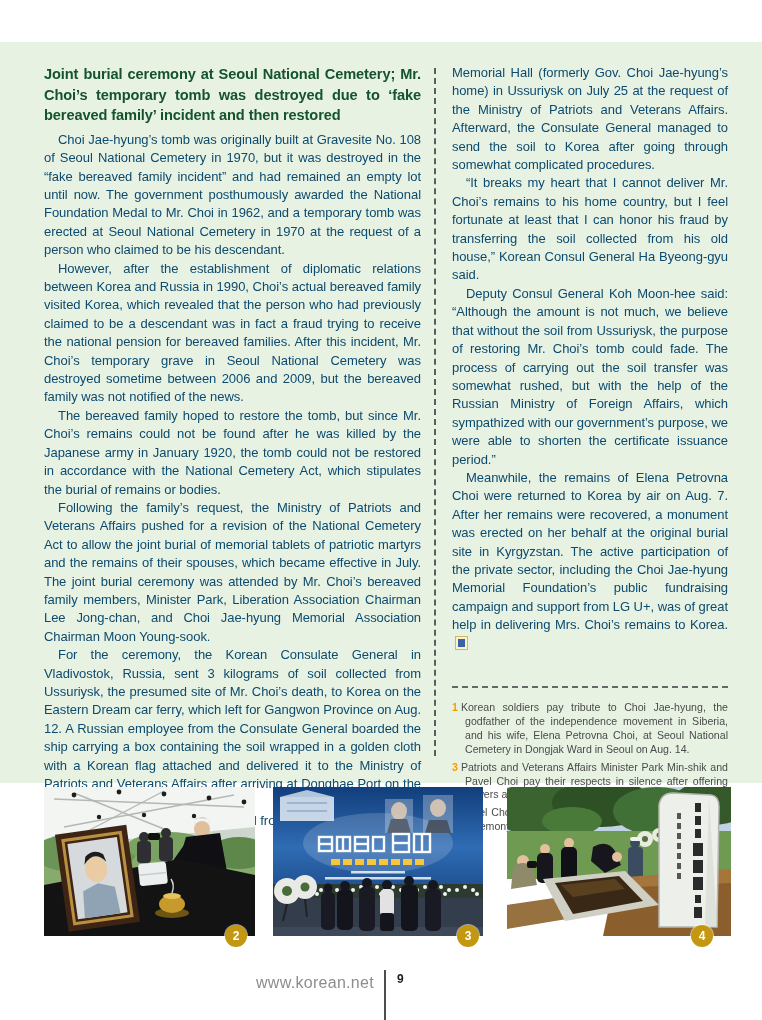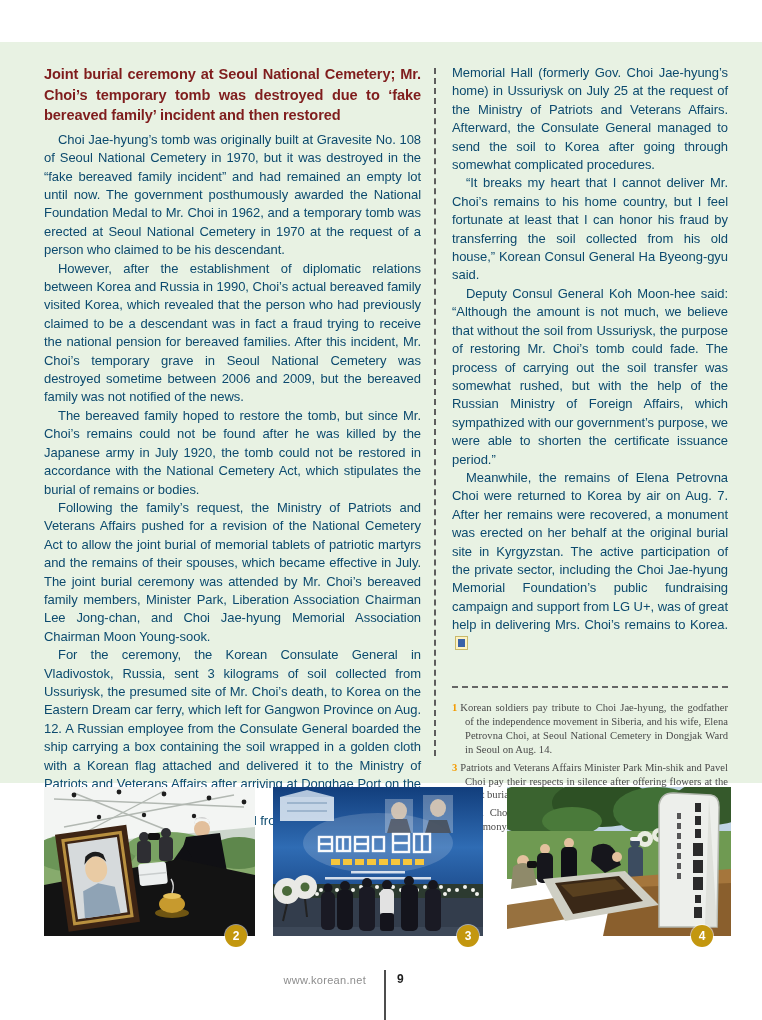--- a/index.html
+++ b/index.html
@@ -13,21 +13,21 @@
 
   
   .col-left  { position:absolute; left:44px;  top:64px; width:377px; }
   .col-right { position:absolute; left:452px; top:64px; width:276px; }
   .col-divider {
     position:absolute; left:434px; top:68px; height:688px; width:0;
     border-left:2px dashed #5d5d5d;
   }
 
   h2.green {
-    color:#7f1d1d; font-size:14.6px; line-height:20.6px; font-weight:bold;
+    color:#14532d; font-size:14.6px; line-height:20.6px; font-weight:bold;
     margin:0 0 5px 0; text-align:justify; letter-spacing:-0.1px;
   }
   h2.green.second { margin-top:11px; }
   p.body {
     font-size:13px; line-height:18.4px; color:#0c4a6e; text-align:justify;
     margin:0; text-indent:14px; letter-spacing:-0.05px;
   }
   p.body.no-indent { text-indent:0; }
 
   .endmark {
@@ -37,21 +37,21 @@
   .endmark::after {
     content:""; position:absolute; left:2px; top:2px; right:2px; bottom:2px;
     background:#3a62a8;
   }
 
   .sep-dashed { border:0; border-top:2px dashed #666; margin:33px 0 13px 0; }
 
   .caption-list { margin:0; }
   .cap {
     font-size:10.6px; line-height:13.9px; color:#4a4a4a; text-align:justify;
-    padding-left:13px; text-indent:-13px; margin:0 0 4px 0;font-family:Liberation Serif, serif;
+    padding-left:13px; text-indent:-13px; margin:0 0 4px 0;
   }
   .cap .num { color:#f49b00; font-weight:bold; padding-right:3px; }
 
   
   .photo { position:absolute; top:787px; height:149px; }
   .photo svg { display:block; width:100%; height:100%; }
   #photo-2 { left:44px;  width:211px; }
   #photo-3 { left:273px; width:210px; }
   #photo-4 { left:507px; width:224px; }
   .badge {
@@ -59,38 +59,38 @@
     background:#c3970f; color:#ffffff; font-weight:bold; font-size:12px;
     display:flex; align-items:center; justify-content:center;
     box-shadow:0 0 0 1px rgba(255,255,255,0.55);
   }
   #photo-2 .badge { right:8px; }
   #photo-3 .badge { right:4px; }
   #photo-4 .badge { right:18px; }
 
   
   .footer-site {
-    position:absolute; top:974px; right:396px; font-size:11px; color:#8d8d8d;
+    position:absolute; top:974px; right:388px; font-size:16px; color:#8d8d8d;
     letter-spacing:0.3px;
   }
   .footer-bar { position:absolute; left:384px; top:970px; width:2px; height:50px; background:#4d4d4d; }
   .footer-page {
     position:absolute; left:397px; top:972px; font-size:12px; font-weight:bold; color:#1e1e1e;
   }
 </style>
 </head>
 <body>
 
 <div class="green-bg"></div>
 
 <div class="col-left">
   <h2 class="green">Joint burial ceremony at Seoul National Cemetery; Mr. Choi’s temporary tomb was destroyed due to ‘fake bereaved family’ incident and then restored</h2>
   <p class="body">Choi Jae-hyung’s tomb was originally built at Gravesite No. 108 of Seoul National Cemetery in 1970, but it was destroyed in the “fake bereaved family incident” and had remained an empty lot until now. The government posthumously awarded the National Foundation Medal to Mr. Choi in 1962, and a temporary tomb was erected at Seoul National Cemetery in 1970 at the request of a person who claimed to be his descendant.</p>
   <p class="body">However, after the establishment of diplomatic relations between Korea and Russia in 1990, Choi’s actual bereaved family visited Korea, which revealed that the person who had previously claimed to be a descendant was in fact a fraud trying to receive the national pension for bereaved families. After this incident, Mr. Choi’s temporary grave in Seoul National Cemetery was destroyed sometime between 2006 and 2009, but the bereaved family was not notified of the news.</p>
-  <p class="body">The bereaved family hoped to restore the tomb, but since Mr. Choi’s remains could not be found after he was killed by the Japanese army in July 1920, the tomb could not be restored in accordance with the National Cemetery Act, which stipulates the burial of remains or bodies.</p>
+  <p class="body">The bereaved family hoped to restore the tomb, but since Mr. Choi’s remains could not be found after he was killed by the Japanese army in January 1920, the tomb could not be restored in accordance with the National Cemetery Act, which stipulates the burial of remains or bodies.</p>
   <p class="body">Following the family’s request, the Ministry of Patriots and Veterans Affairs pushed for a revision of the National Cemetery Act to allow the joint burial of memorial tablets of patriotic martyrs and the remains of their spouses, which became effective in July. The joint burial ceremony was attended by Mr. Choi’s bereaved family members, Minister Park, Liberation Association Chairman Lee Jong-chan, and Choi Jae-hyung Memorial Association Chairman Moon Young-sook.</p>
   <p class="body">For the ceremony, the Korean Consulate General in Vladivostok, Russia, sent 3 kilograms of soil collected from Ussuriysk, the presumed site of Mr. Choi’s death, to Korea on the Eastern Dream car ferry, which left for Gangwon Province on Aug. 12. A Russian employee from the Consulate General boarded the ship carrying a box containing the soil wrapped in a golden cloth with a Korean flag attached and delivered it to the Ministry of Patriots and Veterans Affairs after arriving at Donghae Port on the afternoon of Aug. 13.</p>
   <p class="body">The soil from Russia was collected from the hill behind the Choi Jae-hyung</p>
 </div>
 
 <div class="col-divider"></div>
 
 <div class="col-right">
   <p class="body no-indent">Memorial Hall (formerly Gov. Choi Jae-hyung’s home) in Ussuriysk on July 25 at the request of the Ministry of Patriots and Veterans Affairs. Afterward, the Consulate General managed to send the soil to Korea after going through somewhat complicated procedures.</p>
   <p class="body">“It breaks my heart that I cannot deliver Mr. Choi’s remains to his home country, but I feel fortunate at least that I can honor his fraud by transferring the soil collected from his old house,” Korean Consul General Ha Byeong-gyu said.</p>

